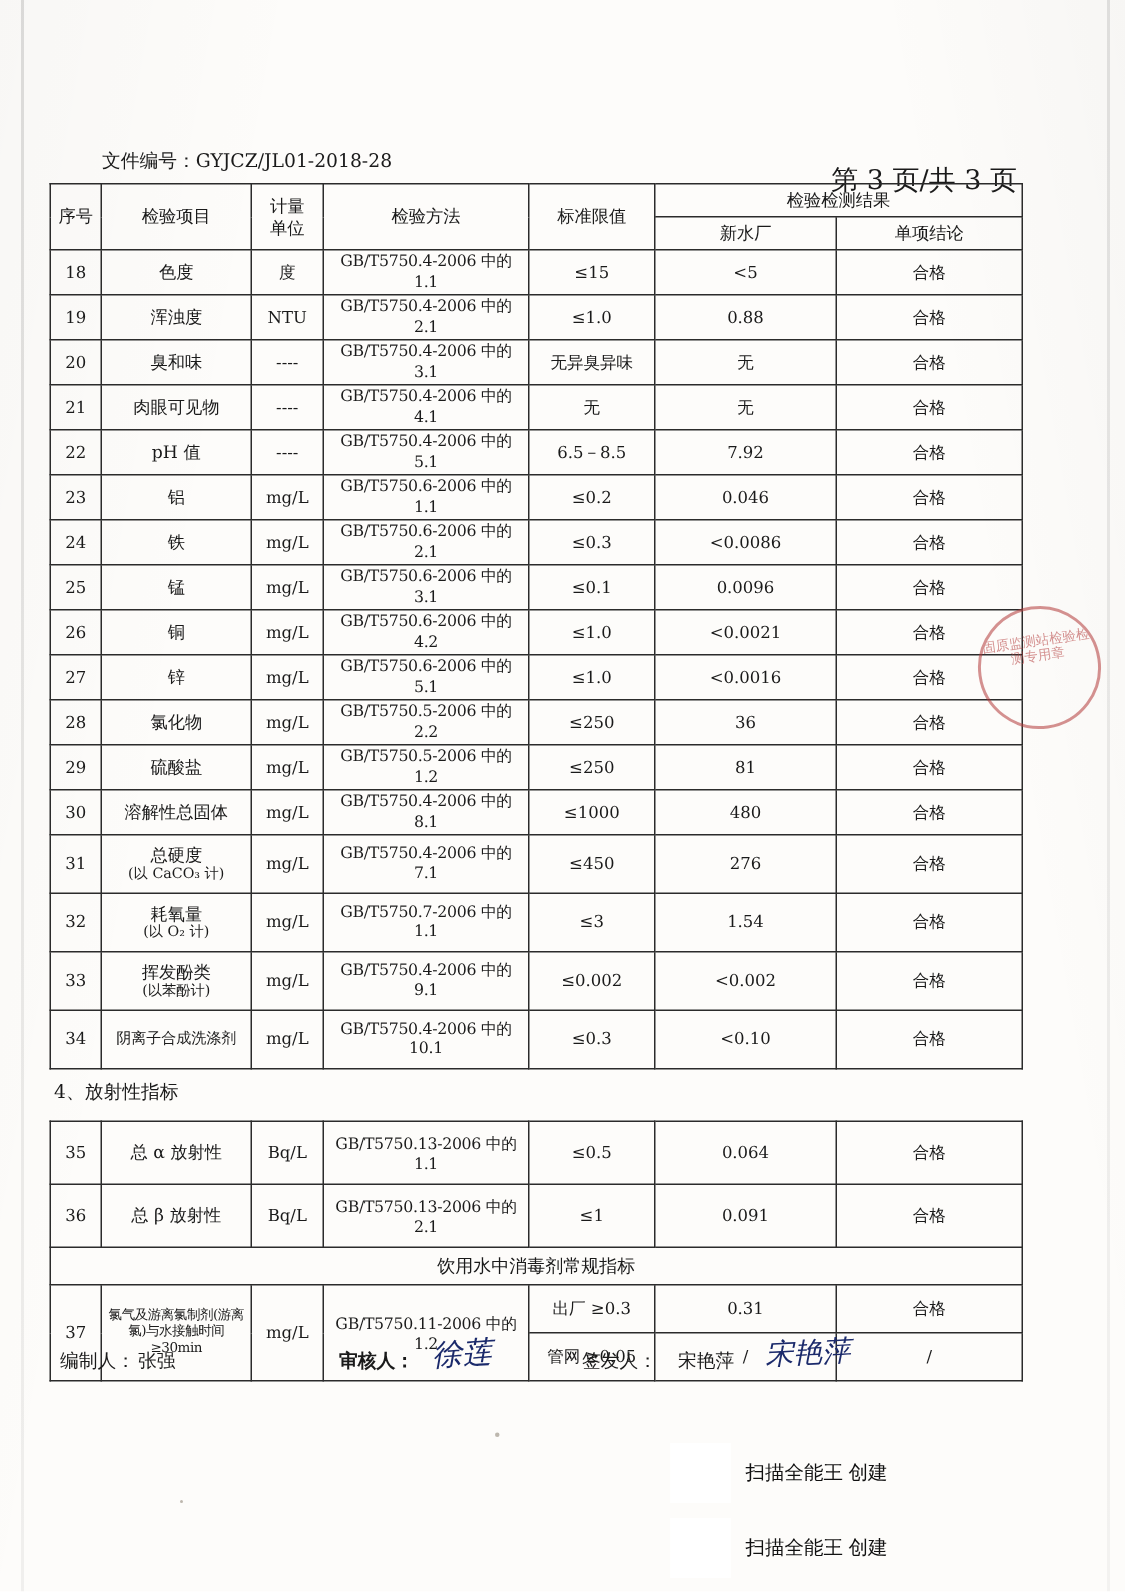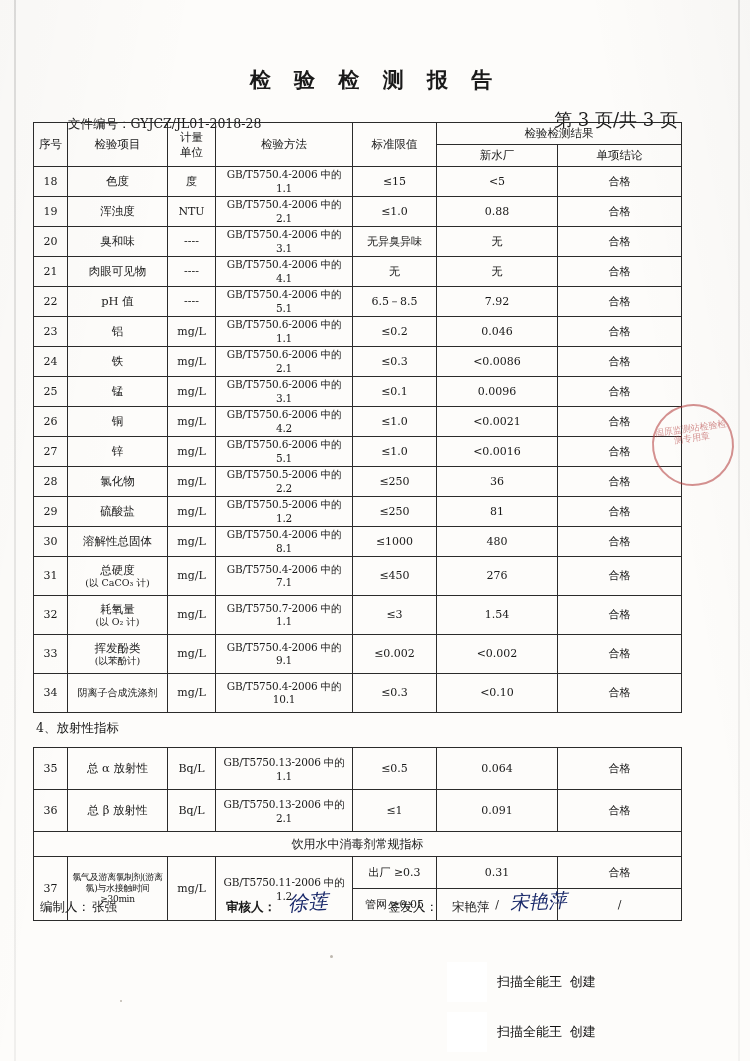--- a/index.html
+++ b/index.html
@@ -45,21 +45,21 @@
     position: absolute;
     top: 66px; left: 0; right: 0;
     text-align: center;
     font-size: 21px;
     font-weight: bold;
     letter-spacing: 8px;
     font-family: "DejaVu Serif", serif;
   }
   .doc-no {
     position: absolute;
-    top: 116px; left: 68px;
+    top: 99px; left: 68px;
     font-size: 12.5px;
     font-family: "DejaVu Serif", serif;
   }
   .page-no {
     position: absolute;
     top: 108px; right: 72px;
     font-size: 18px;
     font-family: "DejaVu Serif", serif;
   }
 
@@ -202,38 +202,37 @@
     width: 38px; height: 38px;
     background-color: #fff;
     background-image:
       repeating-linear-gradient(0deg, #111 0 3px, #fff 3px 6px),
       repeating-linear-gradient(90deg, #111 0 3px, rgba(255,255,255,0) 3px 6px);
     background-blend-mode: screen;
     border: 1px solid #fff;
   }
   .qr-caption {
     font-size: 13px;
-    font-family: Liberation Mono, monospace;
+    font-family: Liberation Sans, sans-serif;
     color: #111;
     white-space: nowrap;
   }
   .speck {
     position: absolute;
     background: #bdb7ae;
     border-radius: 50%;
   }
 </style>
 </head>
 <body>
 
 <div class="page">
   <div class="sheet-edge-l"></div>
   <div class="sheet-edge-r"></div>
 
-  <div class="doc-subtitle">检 验 检 测 报 告</div>
   <div class="doc-no">文件编号：GYJCZ/JL01-2018-28</div>
   <div class="page-no">第 3 页/共 3 页</div>
 
   <table class="report">
     <colgroup>
       <col class="col-idx">
         <col class="col-item">
         <col class="col-unit">
         <col class="col-meth">
       <col class="col-std">

